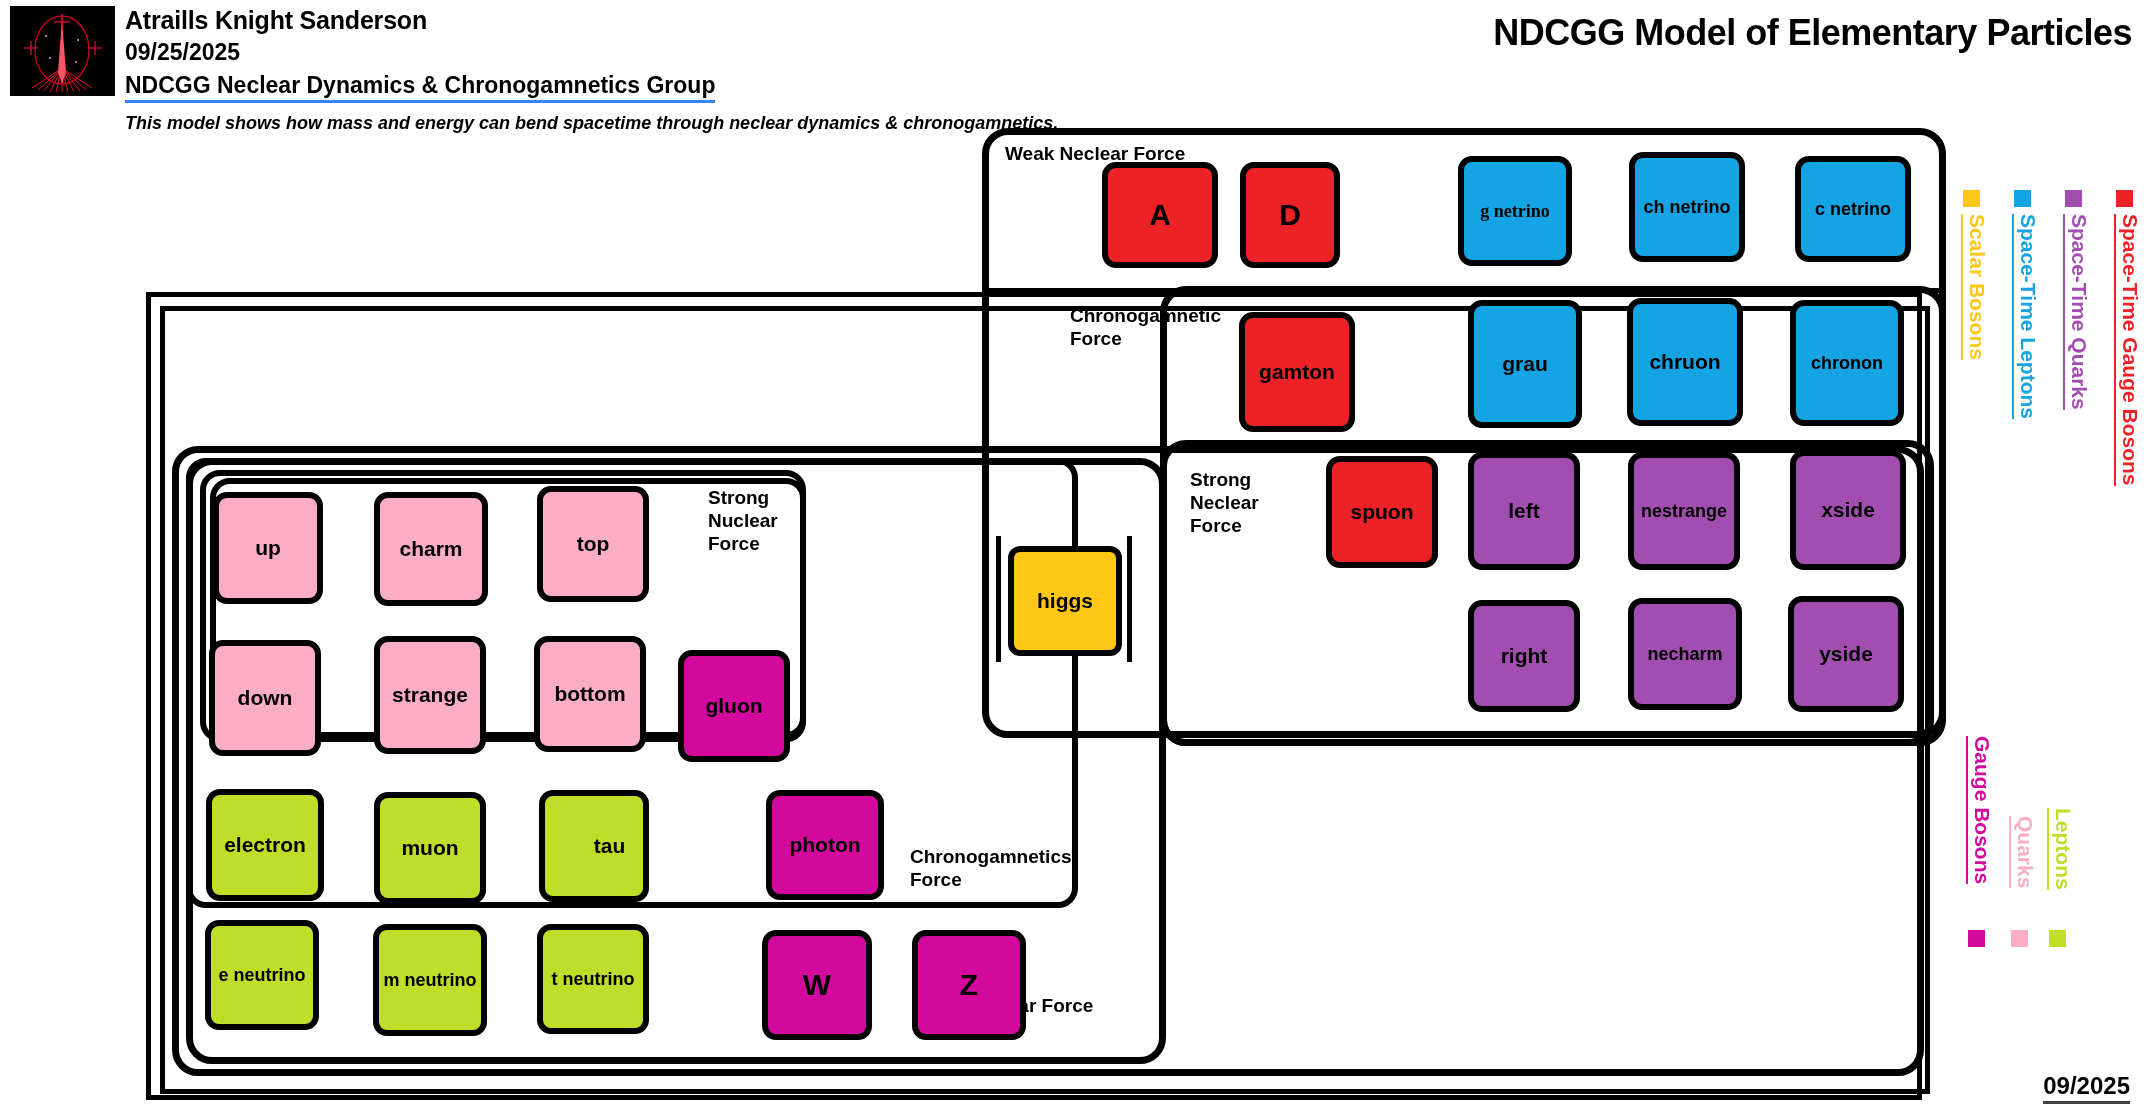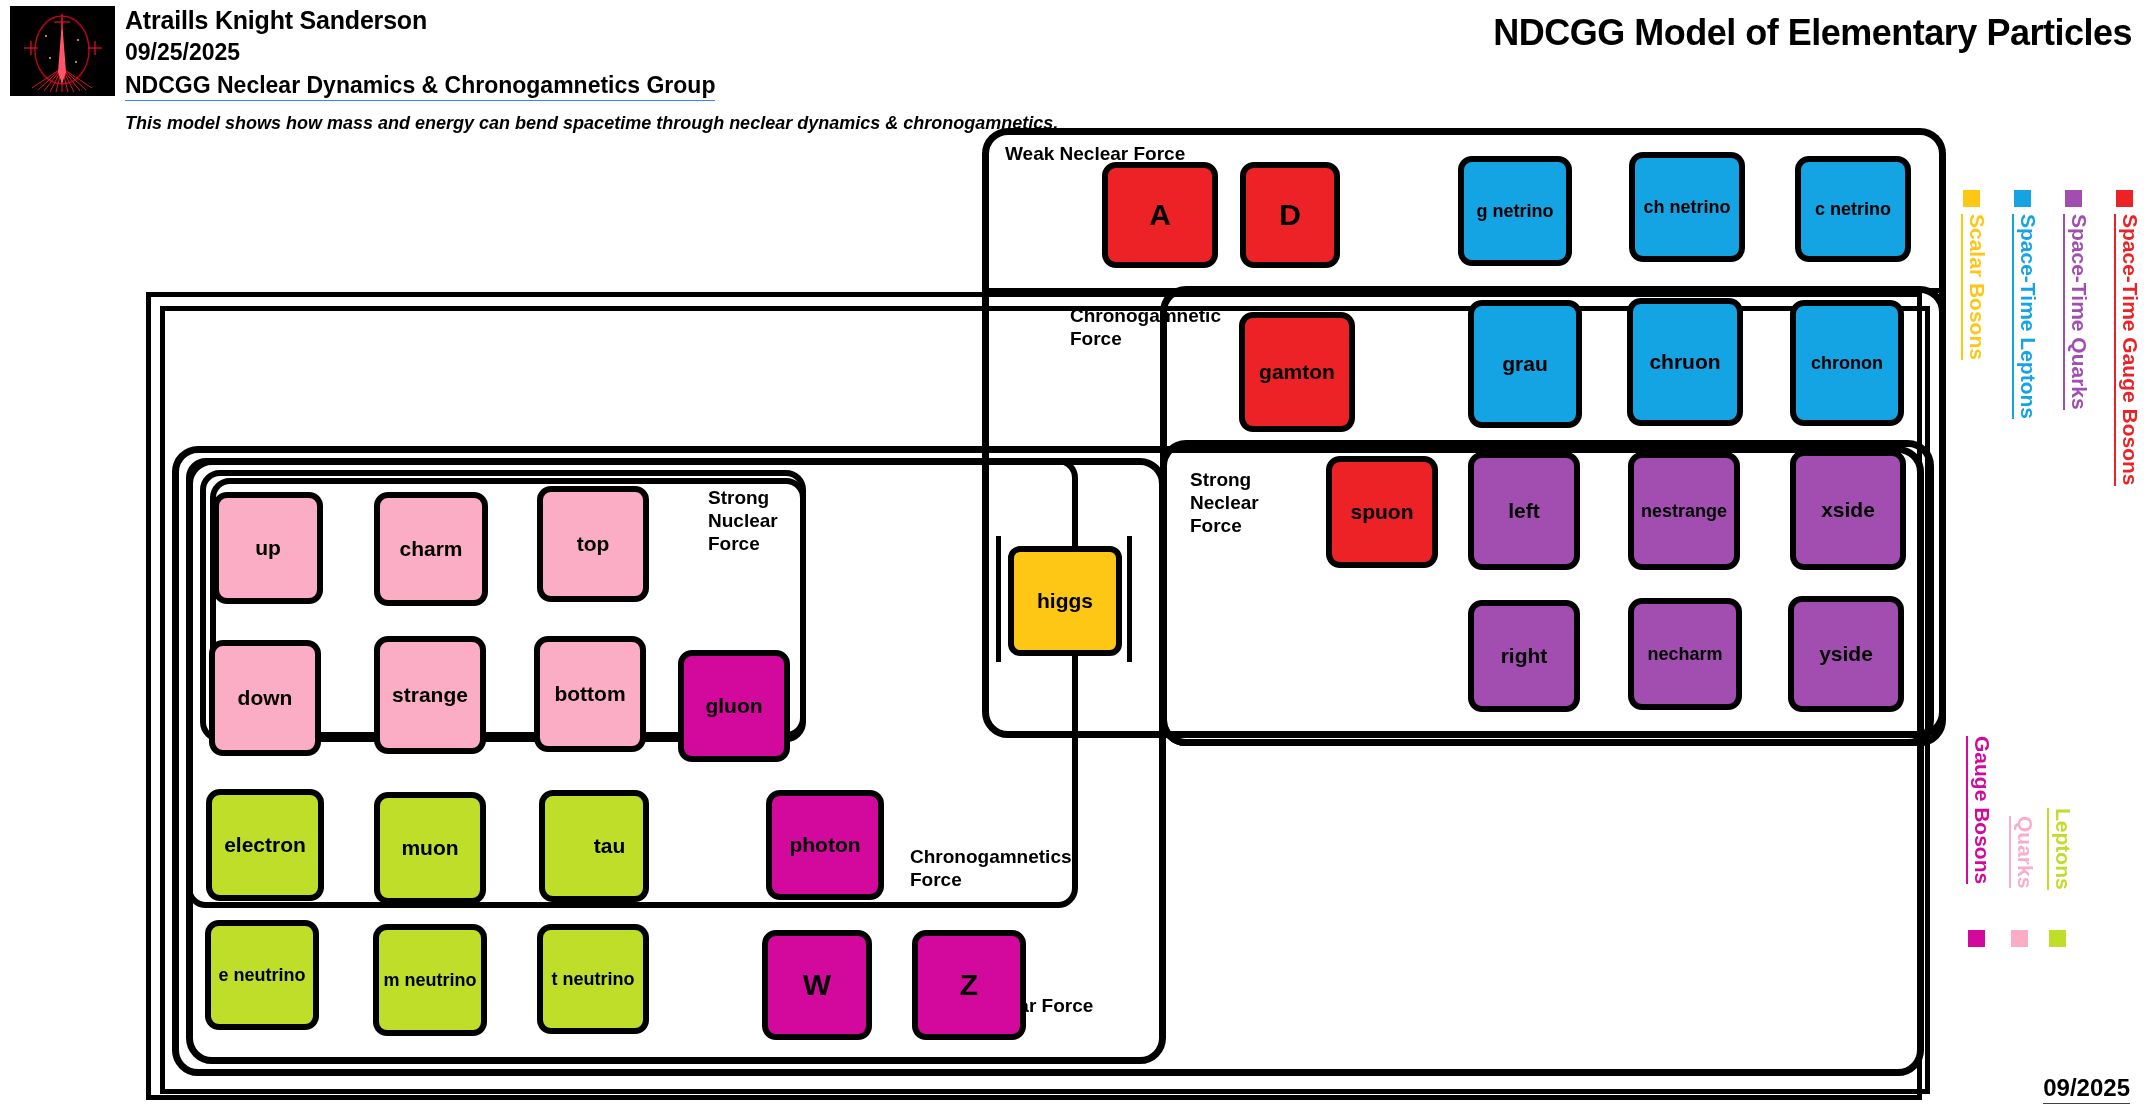--- a/index.html
+++ b/index.html
@@ -7,25 +7,25 @@
        font-family:"Liberation Sans",sans-serif;color:#000;}
 
   .abs{position:absolute;}
 
   
   #logo{left:10px;top:6px;width:105px;height:90px;background:#000;overflow:hidden;}
   #logo svg{display:block;}
   #hdr-name{left:125px;top:6px;font-size:25px;font-weight:bold;letter-spacing:-.2px;}
   #hdr-date{left:125px;top:39px;font-size:23px;font-weight:bold;}
   #hdr-group{left:125px;top:72px;font-size:23px;font-weight:bold;
-             border-bottom:1px solid #3b82f6;padding-bottom:1px;display:inline-block;}
+             border-bottom:3px solid #3b82f6;padding-bottom:1px;display:inline-block;}
   #hdr-desc{left:125px;top:112px;font-size:18px;font-style:italic;font-weight:600;line-height:1.28;}
   #title{right:18px;top:12px;font-size:36px;font-weight:bold;letter-spacing:-.5px;white-space:nowrap;}
   #footer-date{right:20px;bottom:8px;font-size:24px;font-weight:bold;
-               border-bottom:1px solid #404040;padding-bottom:1px;}
+               border-bottom:3px solid #404040;padding-bottom:1px;}
 
   
   .frame{border:5px solid #000;background:transparent;box-sizing:border-box;}
   .rframe{border:7px solid #000;border-radius:26px;background:transparent;box-sizing:border-box;}
   .rframe-s{border:6px solid #000;border-radius:20px;background:transparent;box-sizing:border-box;}
 
   
   .p{position:absolute;border:6px solid #000;border-radius:14px;box-sizing:border-box;
      display:flex;align-items:center;justify-content:center;
      font-weight:bold;font-size:21px;text-align:center;line-height:1.05;
@@ -121,21 +121,21 @@
 Force</div>
 <div class="flabel" style="left:708px;top:486px;">Strong
 Nuclear
 Force</div>
 <div class="flabel" style="left:910px;top:845px;">Chronogamnetics
 Force</div>
 <div class="flabel" style="left:912px;top:994px;">Weak Nuclear Force</div>
 
 <div class="p c-red big" style="left:1102px;top:162px;width:116px;height:106px;">A</div>
 <div class="p c-red big" style="left:1240px;top:162px;width:100px;height:106px;">D</div>
-<div class="p c-blue sm" style="left:1458px;top:156px;width:114px;height:110px;">g netrino</div>
+<div class="p c-blue sm" style="left:1458px;top:156px;width:114px;height:110px;font-family:Liberation Serif, serif;">g netrino</div>
 <div class="p c-blue sm" style="left:1629px;top:152px;width:116px;height:110px;">ch netrino</div>
 <div class="p c-blue sm" style="left:1795px;top:156px;width:116px;height:106px;">c netrino</div>
 
 <div class="p c-red" style="left:1239px;top:312px;width:116px;height:120px;">gamton</div>
 <div class="p c-blue" style="left:1468px;top:300px;width:114px;height:128px;">grau</div>
 <div class="p c-blue" style="left:1627px;top:298px;width:116px;height:128px;">chruon</div>
 <div class="p c-blue sm" style="left:1790px;top:300px;width:114px;height:126px;">chronon</div>
 
 <div class="p c-red" style="left:1326px;top:456px;width:112px;height:112px;">spuon</div>
 <div class="p c-purple" style="left:1468px;top:452px;width:112px;height:118px;">left</div>

